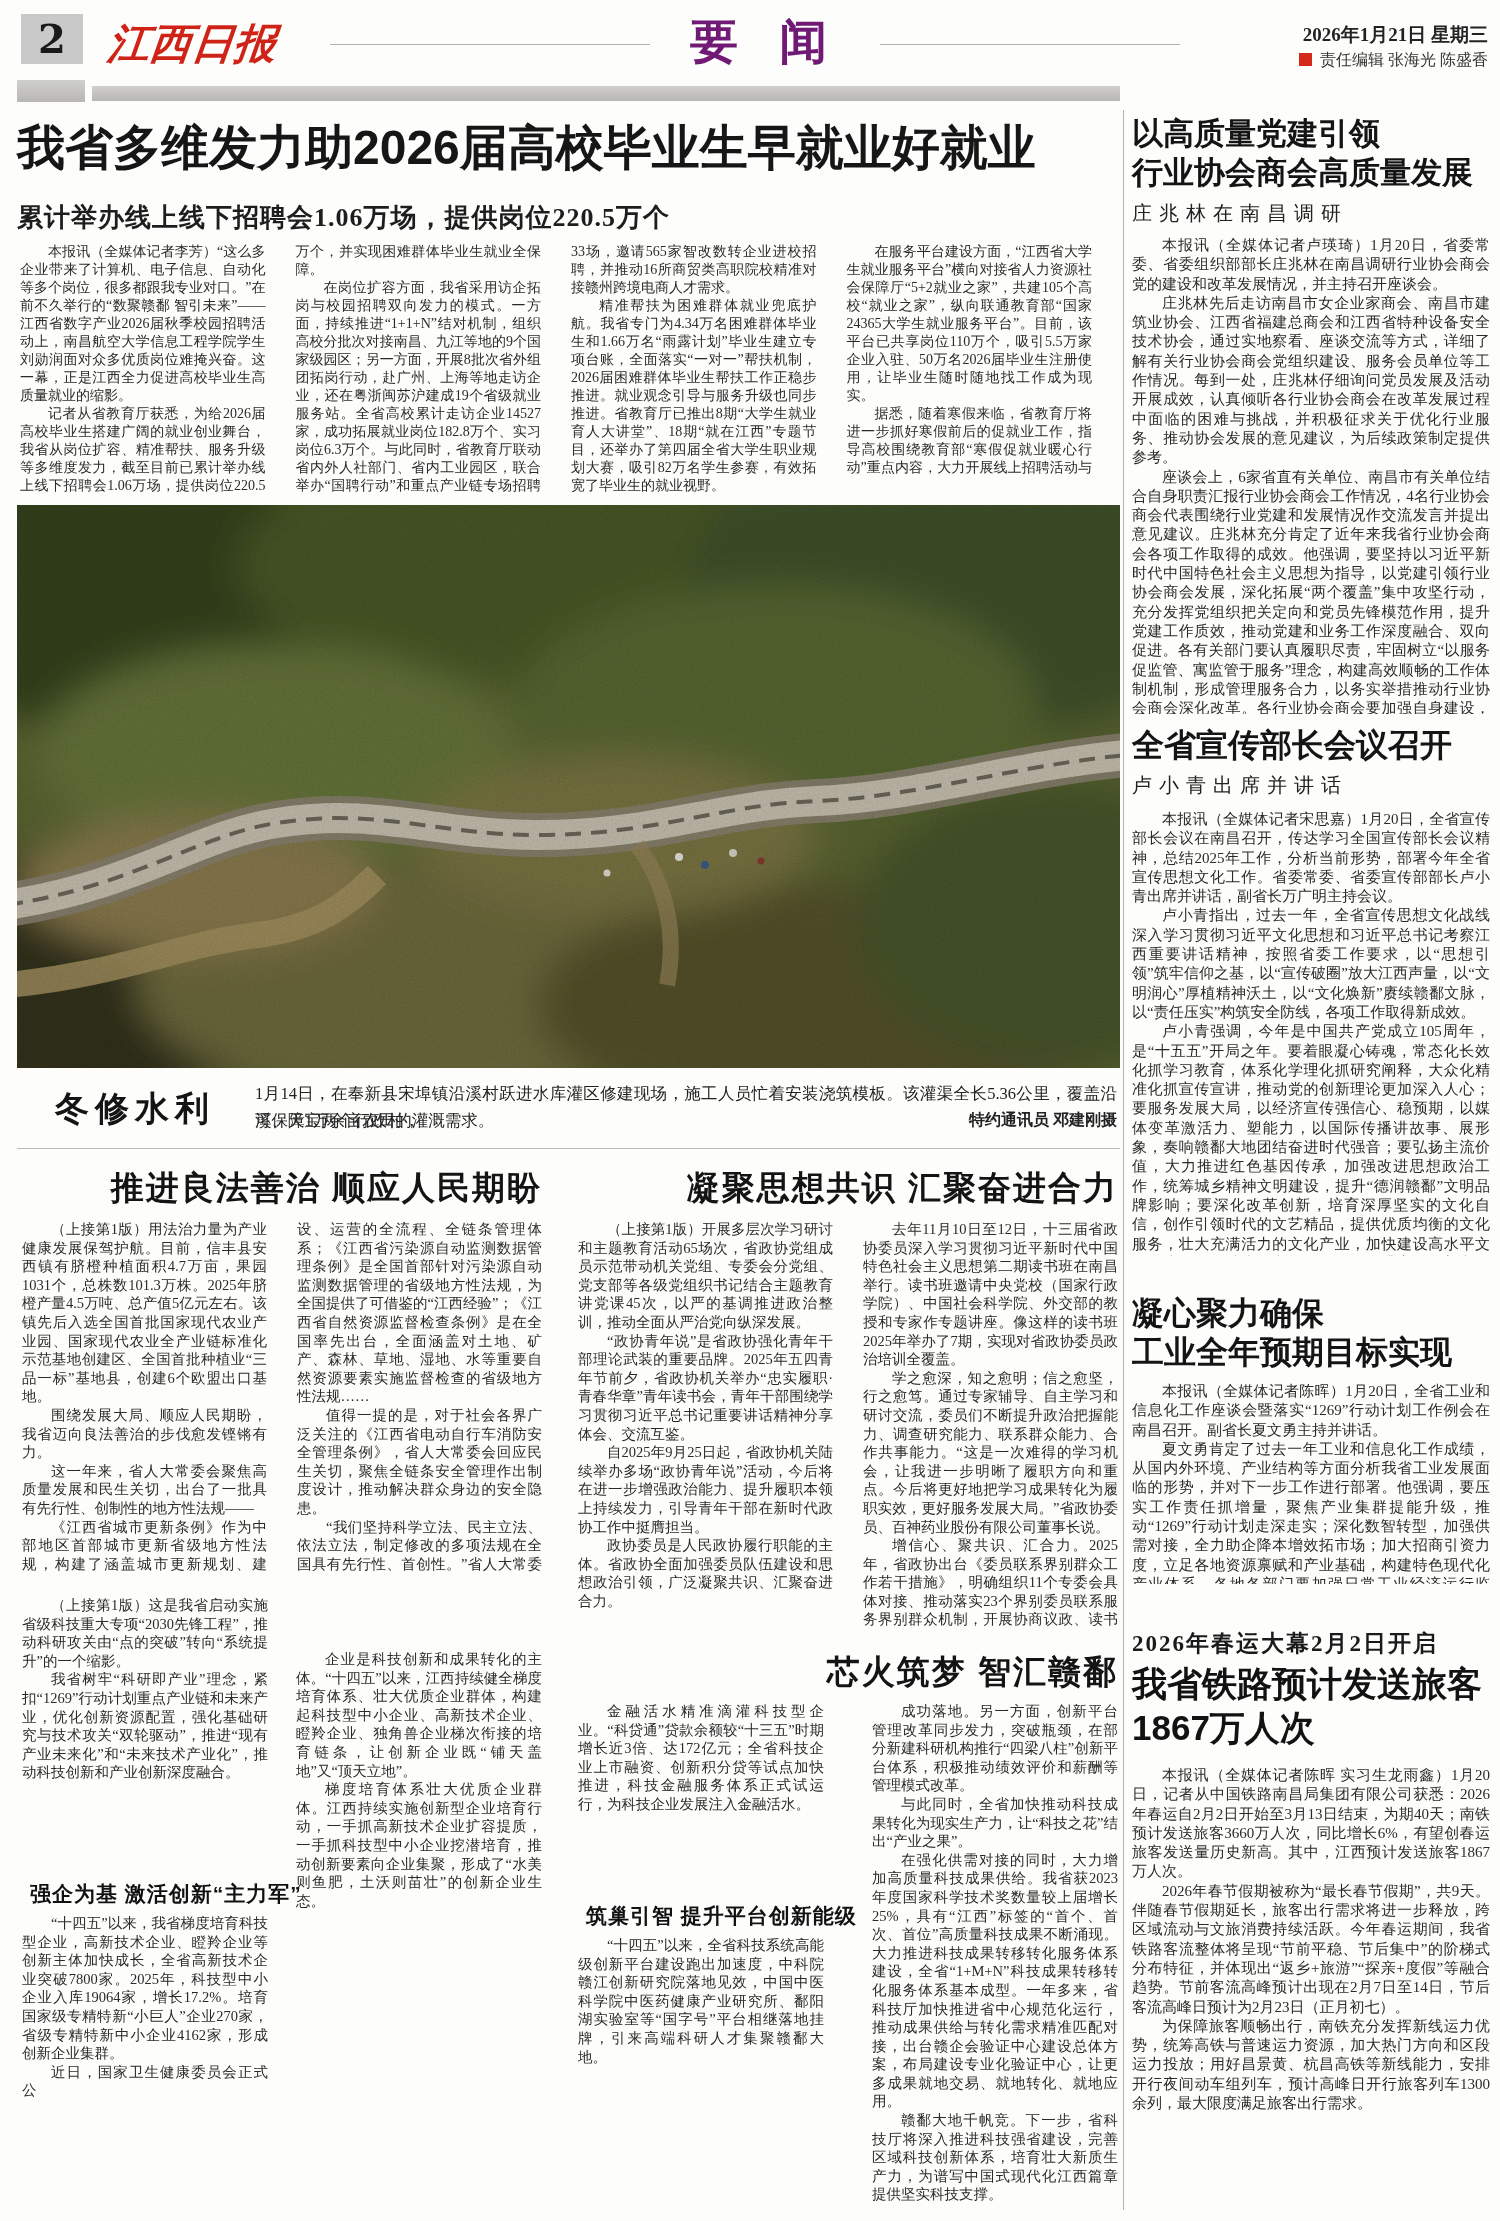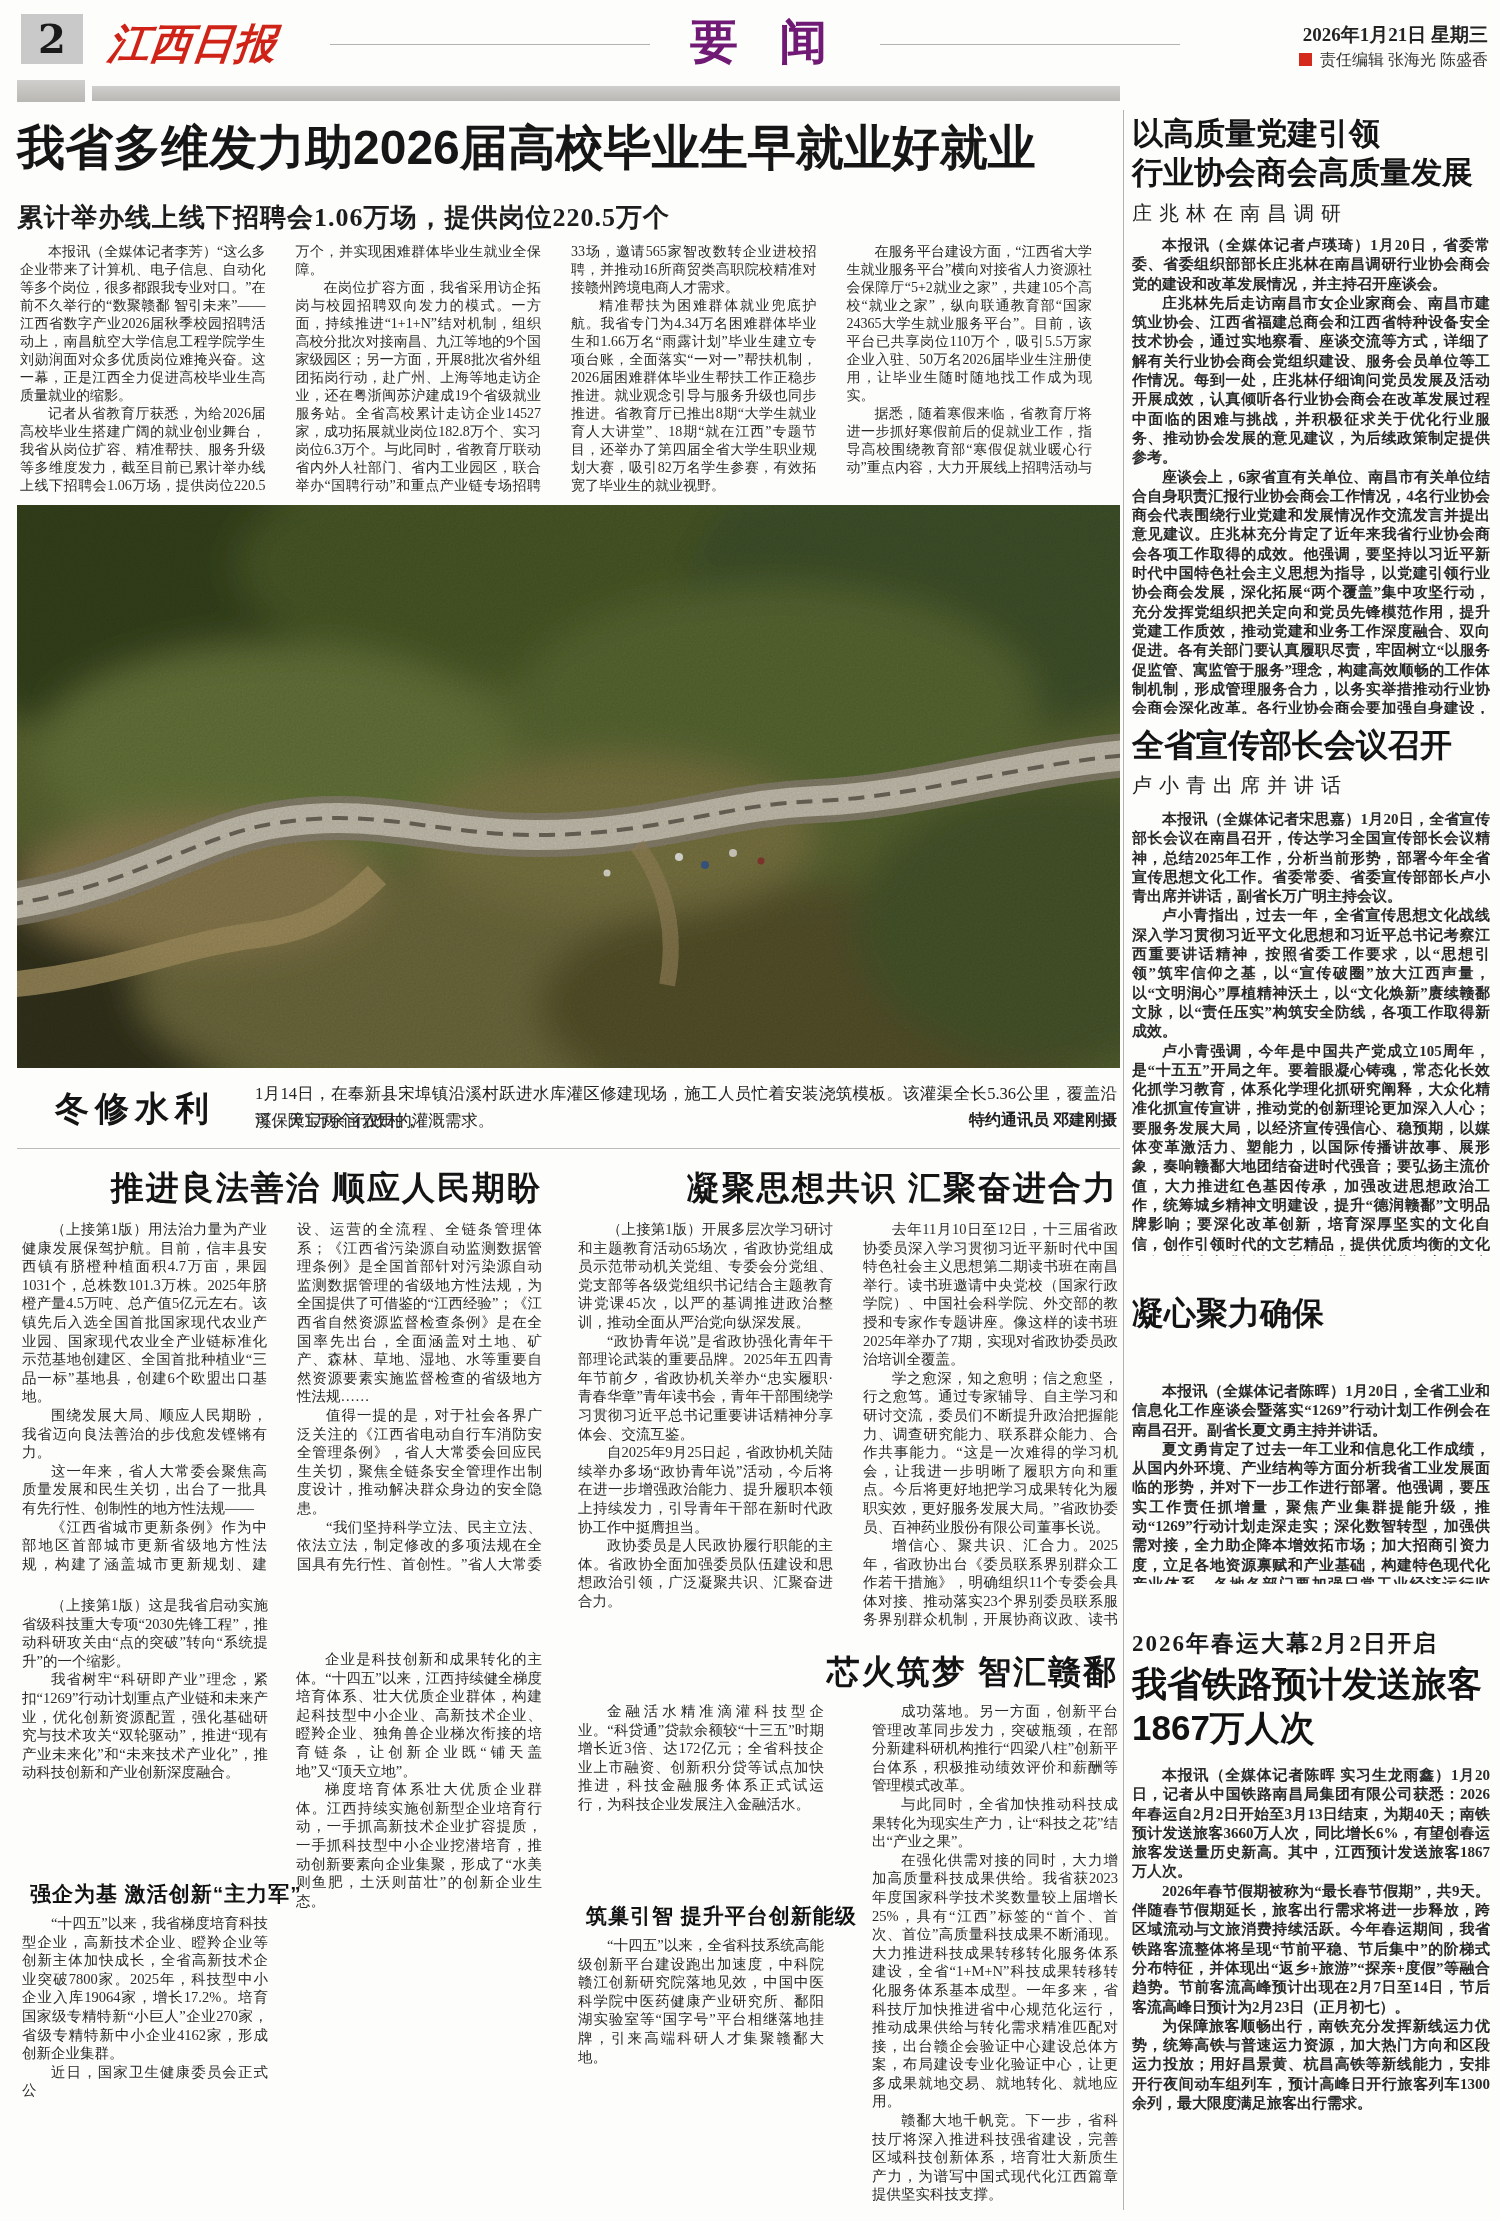--- a/index.html
+++ b/index.html
@@ -15,21 +15,21 @@
   .red-sq{display:inline-block;width:13px;height:13px;background:#d42a1c;margin-right:8px;vertical-align:-1px;}
   .main-headline{font-family:"Liberation Sans","DejaVu Sans",sans-serif;font-weight:900;font-size:48px;color:#161616;letter-spacing:0px;white-space:nowrap;}
   .sub-headline{font-weight:bold;font-size:26px;color:#1d1d1d;letter-spacing:1px;}
   .body-text{font-size:14px;line-height:18px;text-align:justify;color:#2a2a2a;overflow:hidden;}
   .body-text p{margin:0;text-indent:2em;}
   .cols-4{column-count:4;column-gap:30px;}
   .cols-2{column-count:2;column-gap:30px;}
   .side-head{font-family:"Liberation Sans","DejaVu Sans",sans-serif;font-weight:900;color:#141414;font-size:31px;line-height:39px;}
   .side-byline{font-size:20px;letter-spacing:7px;color:#222;}
   .side-body{font-size:15px;line-height:19.3px;text-align:justify;color:#2a2a2a;overflow:hidden;}
-  .side-body p{margin:0;text-indent:2em;font-weight:bold;}
+  .side-body p{margin:0;text-indent:2em;}
   .kicker{font-size:23px;font-weight:bold;color:#1a1a1a;letter-spacing:2px;}
   .big-head2{font-family:"Liberation Sans","DejaVu Sans",sans-serif;font-weight:900;font-size:35px;line-height:44px;color:#121212;}
   .bottom-head{font-family:"Liberation Sans","DejaVu Sans",sans-serif;font-weight:900;font-size:33px;color:#141414;text-align:right;letter-spacing:2px;}
   .crosshead{font-family:"Liberation Sans","DejaVu Sans",sans-serif;font-weight:bold;font-size:21px;color:#111;letter-spacing:1px;}
   .caption-label{font-family:"Liberation Sans","DejaVu Sans",sans-serif;font-weight:900;font-size:34px;color:#141414;letter-spacing:6px;}
   .caption-text{font-size:16.5px;line-height:27px;color:#222;text-align:justify;}
   .caption-credit{font-size:16px;color:#222;}
   .vrule{background:#b5b3af;width:1px;}
   .thin-line{background:#bdbbb7;height:1px;}
 </style>
@@ -178,20 +178,21 @@
   <div class="abs side-head" style="left:1132px;top:726px;width:360px;font-size:32px;">全省宣传部长会议召开</div>
   <div class="abs side-byline" style="left:1132px;top:772px;">卢小青出席并讲话</div>
   <div class="abs side-body" style="left:1132px;top:810px;width:358px;height:446px;">
       <p>本报讯（全媒体记者宋思嘉）1月20日，全省宣传部长会议在南昌召开，传达学习全国宣传部长会议精神，总结2025年工作，分析当前形势，部署今年全省宣传思想文化工作。省委常委、省委宣传部部长卢小青出席并讲话，副省长万广明主持会议。</p>
       <p>卢小青指出，过去一年，全省宣传思想文化战线深入学习贯彻习近平文化思想和习近平总书记考察江西重要讲话精神，按照省委工作要求，以“思想引领”筑牢信仰之基，以“宣传破圈”放大江西声量，以“文明润心”厚植精神沃土，以“文化焕新”赓续赣鄱文脉，以“责任压实”构筑安全防线，各项工作取得新成效。</p>
       <p>卢小青强调，今年是中国共产党成立105周年，是“十五五”开局之年。要着眼凝心铸魂，常态化长效化抓学习教育，体系化学理化抓研究阐释，大众化精准化抓宣传宣讲，推动党的创新理论更加深入人心；要服务发展大局，以经济宣传强信心、稳预期，以媒体变革激活力、塑能力，以国际传播讲故事、展形象，奏响赣鄱大地团结奋进时代强音；要弘扬主流价值，大力推进红色基因传承，加强改进思想政治工作，统筹城乡精神文明建设，提升“德润赣鄱”文明品牌影响；要深化改革创新，培育深厚坚实的文化自信，创作引领时代的文艺精品，提供优质均衡的文化服务，壮大充满活力的文化产业，加快建设高水平文化强省。要坚持党的文化领导权，提升宣传思想文化工作能力水平，为奋力谱写中国式现代化江西篇章作出更大贡献。</p>
     </div>
 
   <div class="abs side-head" style="left:1132px;top:1294px;width:360px;font-size:32px;">
     <div>凝心聚力确保</div>
+    <div>工业全年预期目标实现</div>
   </div>
   <div class="abs side-body" style="left:1132px;top:1382px;width:358px;height:202px;">
       <p>本报讯（全媒体记者陈晖）1月20日，全省工业和信息化工作座谈会暨落实“1269”行动计划工作例会在南昌召开。副省长夏文勇主持并讲话。</p>
       <p>夏文勇肯定了过去一年工业和信息化工作成绩，从国内外环境、产业结构等方面分析我省工业发展面临的形势，并对下一步工作进行部署。他强调，要压实工作责任抓增量，聚焦产业集群提能升级，推动“1269”行动计划走深走实；深化数智转型，加强供需对接，全力助企降本增效拓市场；加大招商引资力度，立足各地资源禀赋和产业基础，构建特色现代化产业体系。各地各部门要加强日常工业经济运行监测，发挥链长制机制作用，紧盯项目建设，严守安全生产底线，确保工业全年预期目标实现。</p>
     </div>
 
   <div class="abs kicker" style="left:1132px;top:1628px;">2026年春运大幕2月2日开启</div>
   <div class="abs big-head2" style="left:1132px;top:1662px;width:360px;">
     <div>我省铁路预计发送旅客</div>
     <div>1867万人次</div>

